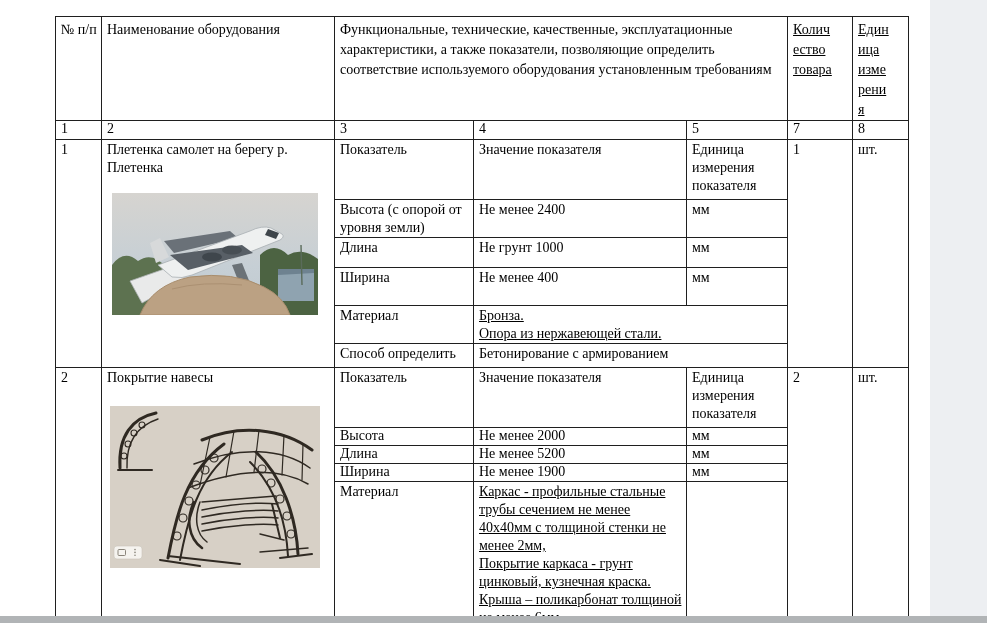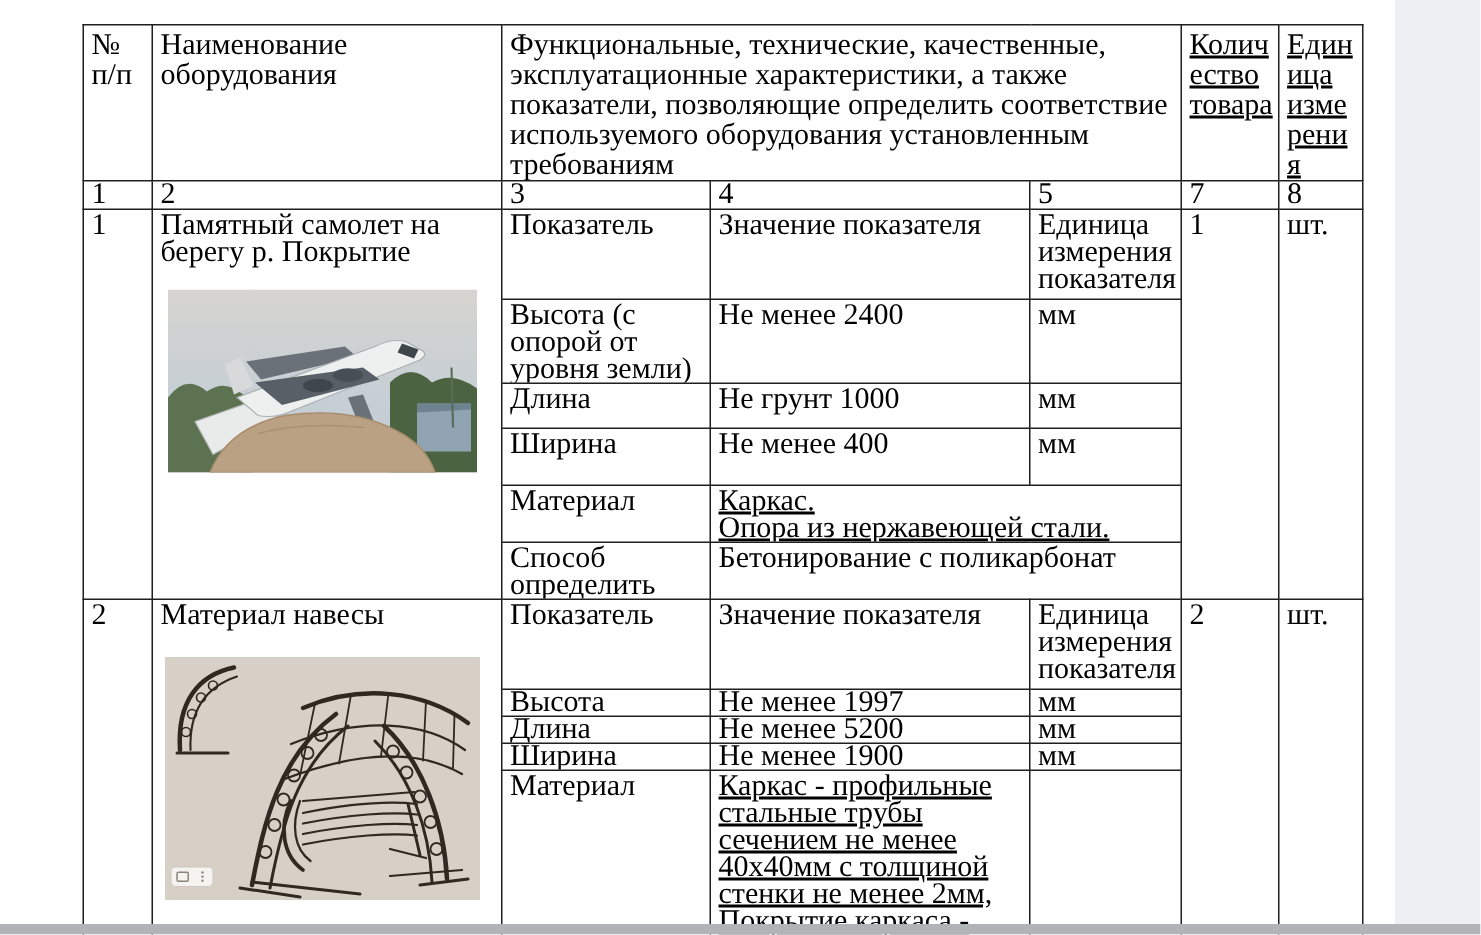--- a/index.html
+++ b/index.html
@@ -21,21 +21,21 @@
   }
   table.doc-table{
     position:absolute;left:55px;top:16px;z-index:2;
     border-collapse:collapse;table-layout:fixed;width:854px;
     background:#fff;
   }
   td{
     border:1px solid #1f1f1f;
     vertical-align:top;
     padding:1px 4px 0 5px;
-    font-size:20px;line-height:18px;
+    font-size:14px;line-height:18px;
     overflow:hidden;
   }
   tr.hdr td{line-height:20px;padding-top:3px;}
   .pre{white-space:pre-line;text-decoration:underline;}
   .tight td{line-height:16px;padding-top:0;}
   .img-frame{overflow:hidden;}
   .photo-airplane{width:206px;height:122px;margin:16px 0 0 5px;display:block;}
   .photo-canopy{width:210px;height:162px;margin:19px 0 0 3px;display:block;}
 </style>
 </head>
@@ -76,21 +76,21 @@
     <td>3</td>
     <td>4</td>
     <td>5</td>
     <td>7</td>
     <td>8</td>
   </tr>
 
   <tr style="height:60px">
     <td rowspan="6">1</td>
     <td rowspan="6">
-      <span>Памятный самолет на берегу р. Покрытие</span>
+      <span>Плетенка самолет на берегу р. Плетенка</span>
       
       <svg class="photo-airplane img-frame" viewBox="0 0 206 122" preserveAspectRatio="none">
         <defs>
           <linearGradient id="sky" x1="0" y1="0" x2="0" y2="1">
             <stop offset="0" stop-color="#d6d4d0"></stop>
                 <stop offset="0.6" stop-color="#c6cfd5"></stop>
                 <stop offset="1" stop-color="#c0cacf"></stop>
           </linearGradient>
         </defs>
         <rect x="0" y="0" width="206" height="122" fill="url(#sky)"></rect>
@@ -128,32 +128,32 @@
     <td>Не грунт 1000</td>
     <td>мм</td>
   </tr>
   <tr style="height:38px">
     <td>Ширина</td>
     <td>Не менее 400</td>
     <td>мм</td>
   </tr>
   <tr style="height:38px">
     <td>Материал</td>
-    <td colspan="2" class="pre">Каркас.
+    <td colspan="2" class="pre">Бронза.
 Опора из нержавеющей стали.</td>
   </tr>
   <tr style="height:24px">
     <td>Способ определить</td>
-    <td colspan="2">Бетонирование с поликарбонат</td>
+    <td colspan="2">Бетонирование с армированием</td>
   </tr>
 
   <tr style="height:60px">
     <td rowspan="6">2</td>
     <td rowspan="6">
-      <span>Материал навесы</span>
+      <span>Покрытие навесы</span>
       
       <svg class="photo-canopy img-frame" viewBox="0 0 210 162" preserveAspectRatio="none">
         <rect x="0" y="0" width="210" height="162" fill="#d7d0c6"></rect>
         <g stroke="#2f2922" fill="none" stroke-linecap="round">
 
           <path d="M10,62 C8,30 22,12 46,7" stroke-width="3"></path>
           <path d="M17,62 C16,36 27,20 48,13" stroke-width="1.4"></path>
           <circle cx="14" cy="50" r="3" stroke-width="1.1"></circle>
           <circle cx="18" cy="38" r="3" stroke-width="1.1"></circle>
           <circle cx="24" cy="27" r="3" stroke-width="1.1"></circle>
@@ -212,21 +212,21 @@
       </svg>
     </td>
     <td>Показатель</td>
     <td>Значение показателя</td>
     <td>Единица измерения показателя</td>
     <td rowspan="6">2</td>
     <td rowspan="6">шт.</td>
   </tr>
   <tr class="tight" style="height:18px">
     <td>Высота</td>
-    <td>Не менее 1997</td>
+    <td>Не менее 2000</td>
     <td>мм</td>
   </tr>
   <tr class="tight" style="height:18px">
     <td>Длина</td>
     <td>Не менее 5200</td>
     <td>мм</td>
   </tr>
   <tr class="tight" style="height:18px">
     <td>Ширина</td>
     <td>Не менее 1900</td>

